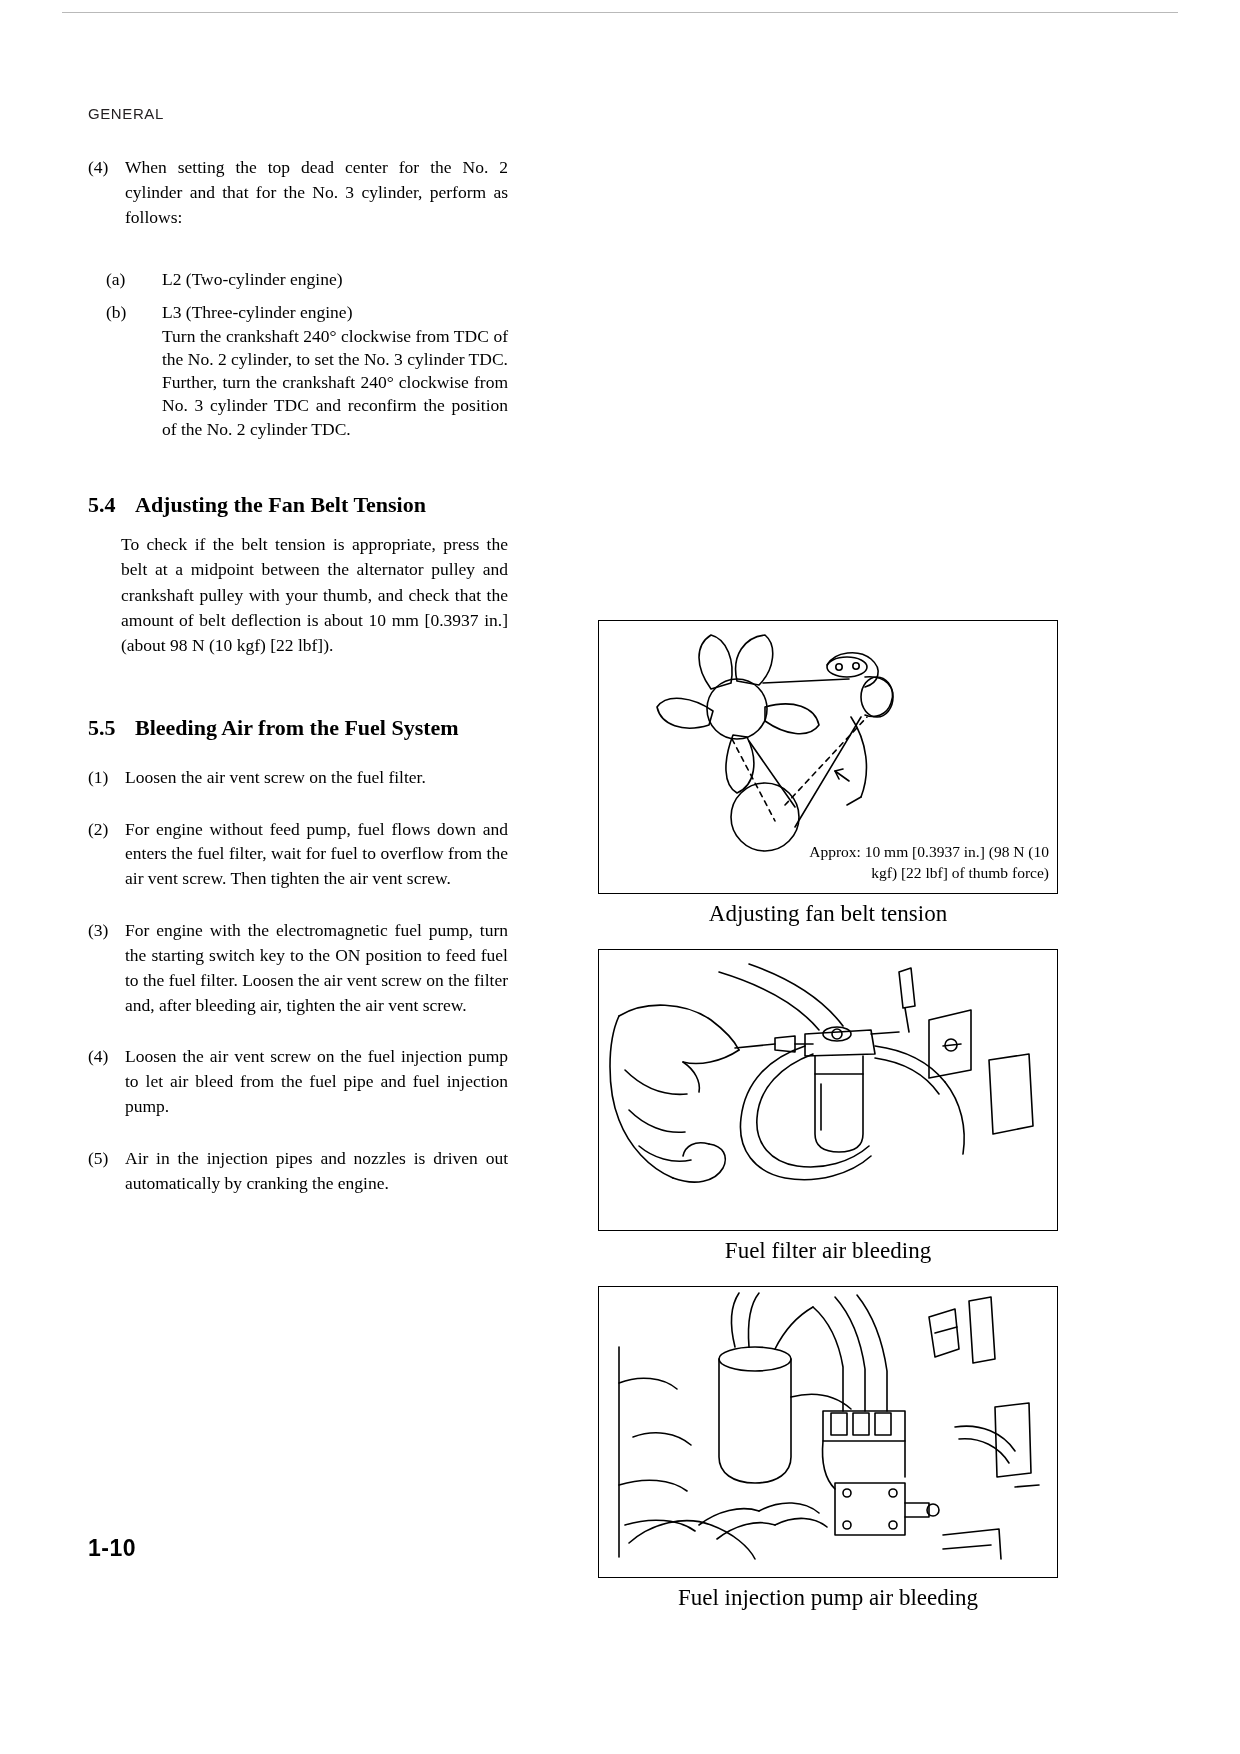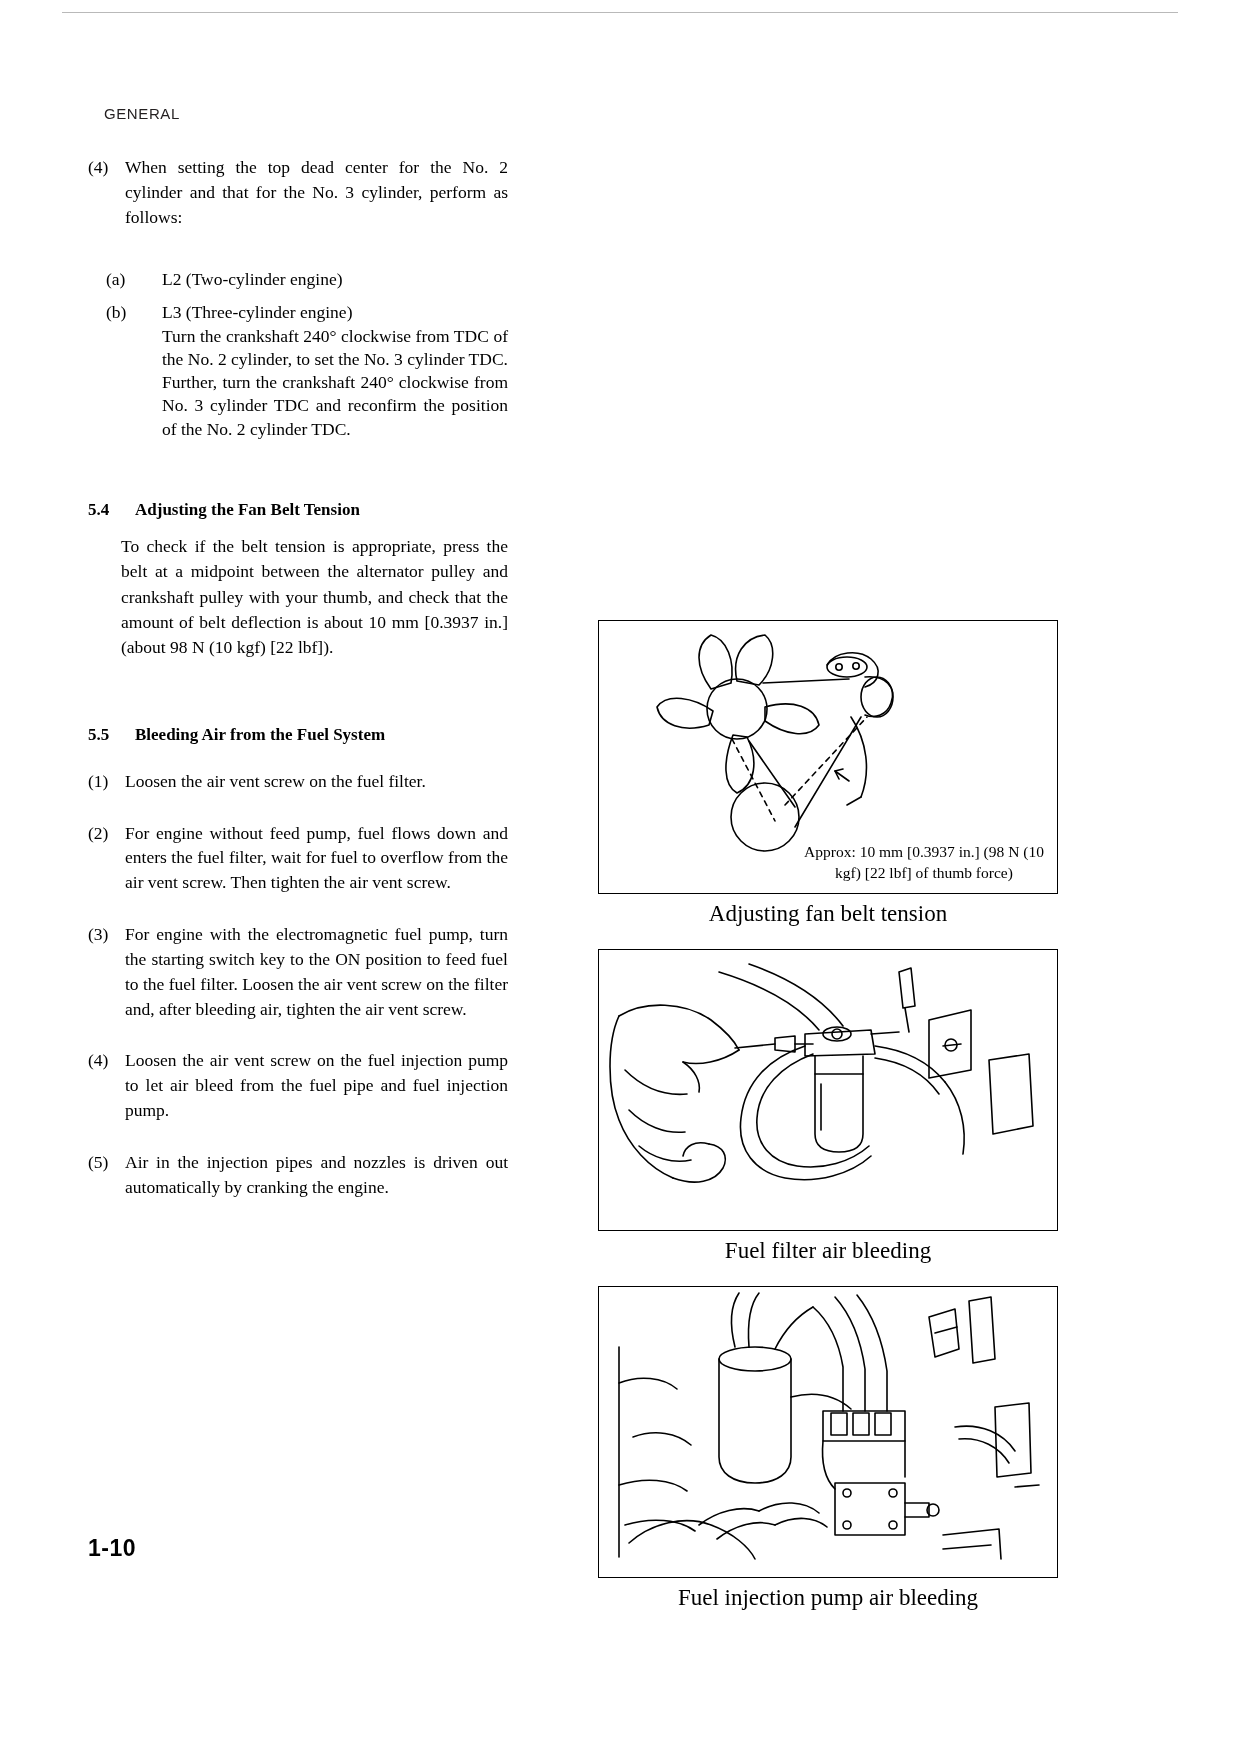--- a/index.html
+++ b/index.html
@@ -23,21 +23,21 @@
     position: absolute;
     top: 12px;
     left: 62px;
     width: 1116px;
     height: 1px;
     background: #b9b9b9;
   }
   .header-label {
     position: absolute;
     top: 105px;
-    left: 104px;
+    left: 88px;
     font-family: "Liberation Sans", sans-serif;
     font-size: 15px;
     letter-spacing: 0.6px;
     color: #231f20;
   }
   .page-number {
     position: absolute;
     left: 88px;
     top: 1494px;
     font-family: "Liberation Sans", sans-serif;
@@ -75,22 +75,22 @@
     margin-bottom: 2px;
     font-size: 17.5px;
     position: relative;
   }
   .sub-head .marker { position: absolute; left: 0; top: 0; }
   .sub-head .txt { padding-left: 56px; display: block; }
 
   h2.section {
     font-family: "Liberation Serif", serif;
     font-weight: bold;
-    font-size: 17px;
-    margin: 8px 0 14px 0;
+    font-size: 22px;
+    margin: 0 0 14px 0;
     position: relative;
   }
   h2.section .num {
     position: absolute;
     left: 0;
     top: 0;
   }
   h2.section .ttl {
     padding-left: 47px;
     display: block;
@@ -131,21 +131,21 @@
   .fig2 { height: 280px; }
   .fig3 { height: 290px; }
 
   .note-text {
     position: absolute;
     right: 8px;
     bottom: 10px;
     width: 250px;
     font-size: 15.5px;
     line-height: 1.32;
-    text-align: center;
+    text-align: right;
   }
   svg { display: block; }
 </style>
 </head>
 <body>
 
 <div class="page">
 
   <div class="top-rule"></div>
 

